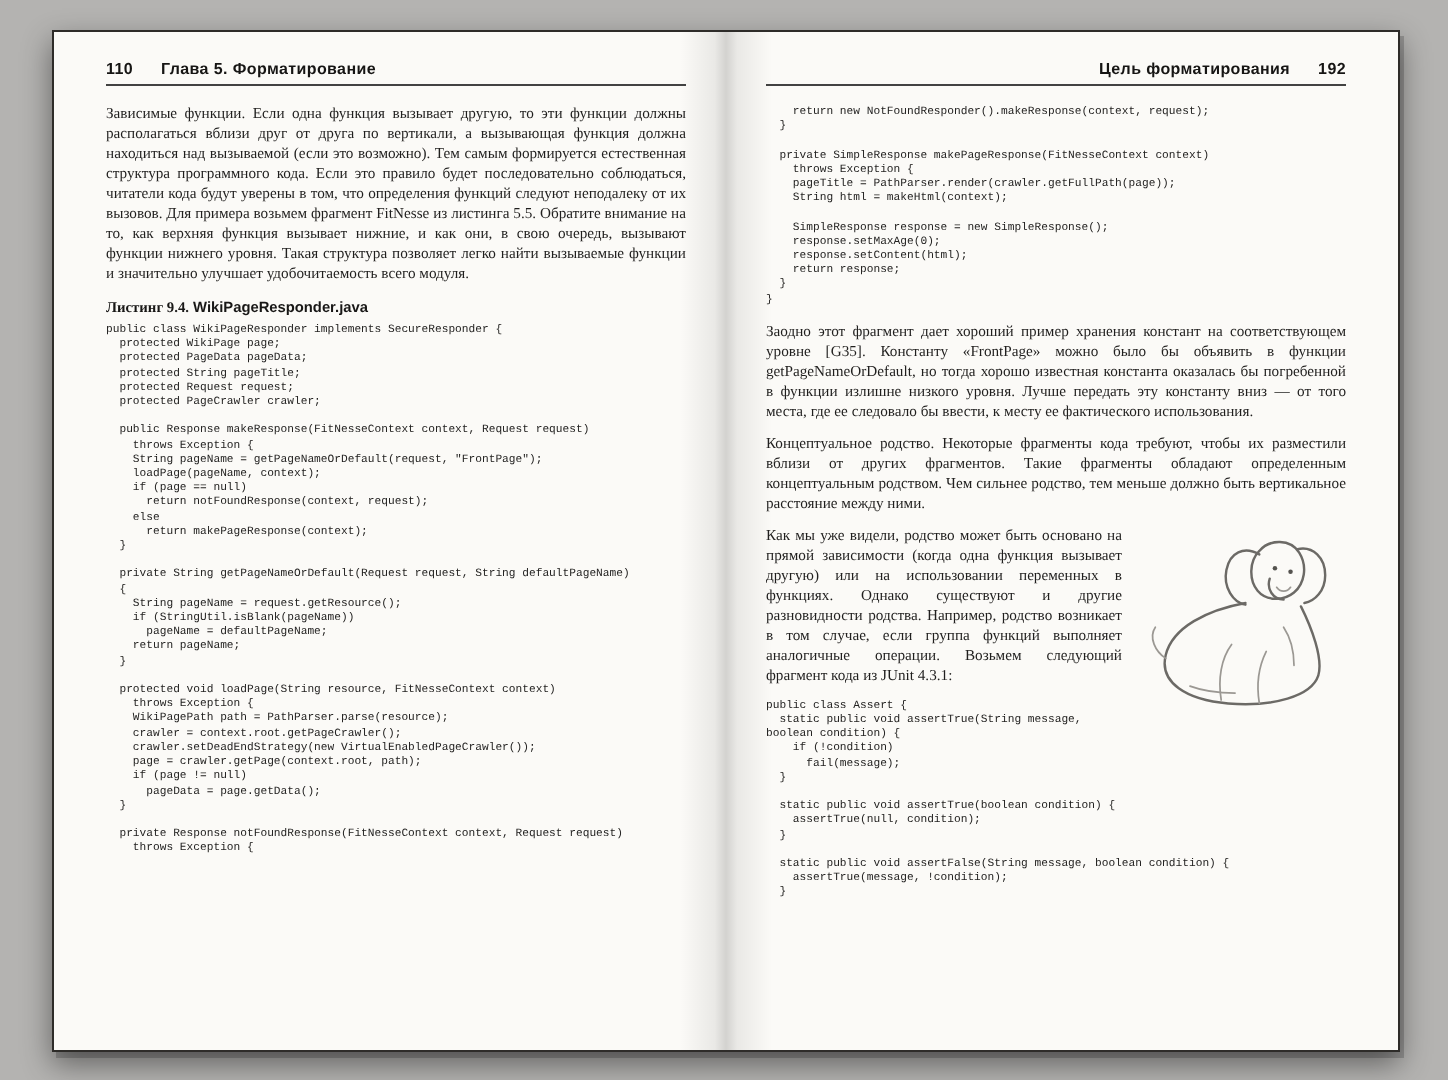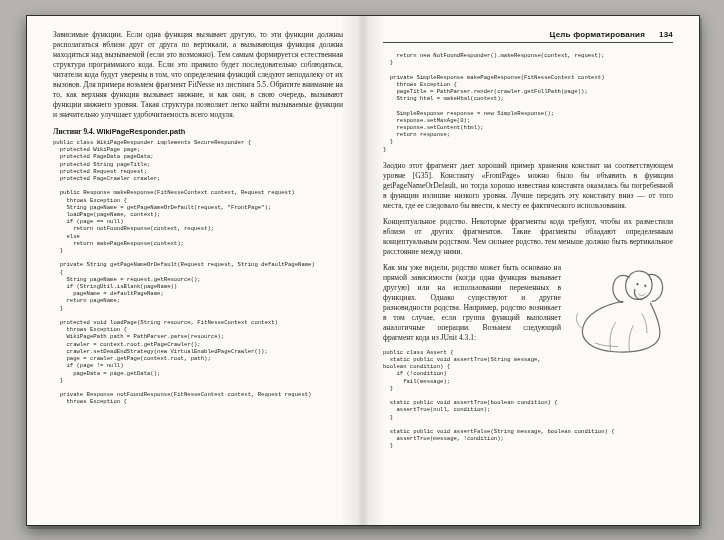--- a/index.html
+++ b/index.html
@@ -57,24 +57,28 @@
   .dog .dot{fill:#55534f;stroke:none;}
   .gap8{height:8px;}
 </style>
 </head>
 <body>
 
 <div class="screen">
   <div class="book">
 
     <div class="page page-left">
+      <div class="running-head">
+        <span>110</span>
+        <span>Глава 5. Форматирование</span>
+      </div>
 
       <p class="body-text"><b>Зависимые функции.</b><span> Если одна функция вызывает другую, то эти функции должны располагаться вблизи друг от друга по вертикали, а вызывающая функция должна находиться над вызываемой (если это возможно). Тем самым формируется естественная структура программного кода. Если это правило будет последовательно соблюдаться, читатели кода будут уверены в том, что определения функций следуют неподалеку от их вызовов. Для примера возьмем фрагмент FitNesse из листинга 5.5. Обратите внимание на то, как верхняя функция вызывает нижние, и как они, в свою очередь, вызывают функции нижнего уровня. Такая структура позволяет легко найти вызываемые функции и значительно улучшает удобочитаемость всего модуля.</span></p>
 
-      <div class="listing-caption"><b>Листинг 9.4.</b><span class="file"> WikiPageResponder.path</span></div>
+      <div class="listing-caption"><b>Листинг 9.4.</b><span class="file"> WikiPageResponder.java</span></div>
 
       <pre class="code">public class WikiPageResponder implements SecureResponder {
   protected WikiPage page;
   protected PageData pageData;
   protected String pageTitle;
   protected Request request;
   protected PageCrawler crawler;
 
   public Response makeResponse(FitNesseContext context, Request request)
     throws Exception {
@@ -104,21 +108,21 @@
       pageData = page.getData();
   }
 
   private Response notFoundResponse(FitNesseContext context, Request request)
     throws Exception {</pre>
     </div>
 
     <div class="page page-right">
       <div class="running-head right">
         <span>Цель форматирования</span>
-        <span>134</span>
+        <span>192</span>
       </div>
 
       <pre class="code">    return new NotFoundResponder().makeResponse(context, request);
   }
 
   private SimpleResponse makePageResponse(FitNesseContext context)
     throws Exception {
     pageTitle = PathParser.render(crawler.getFullPath(page));
     String html = makeHtml(context);
 

